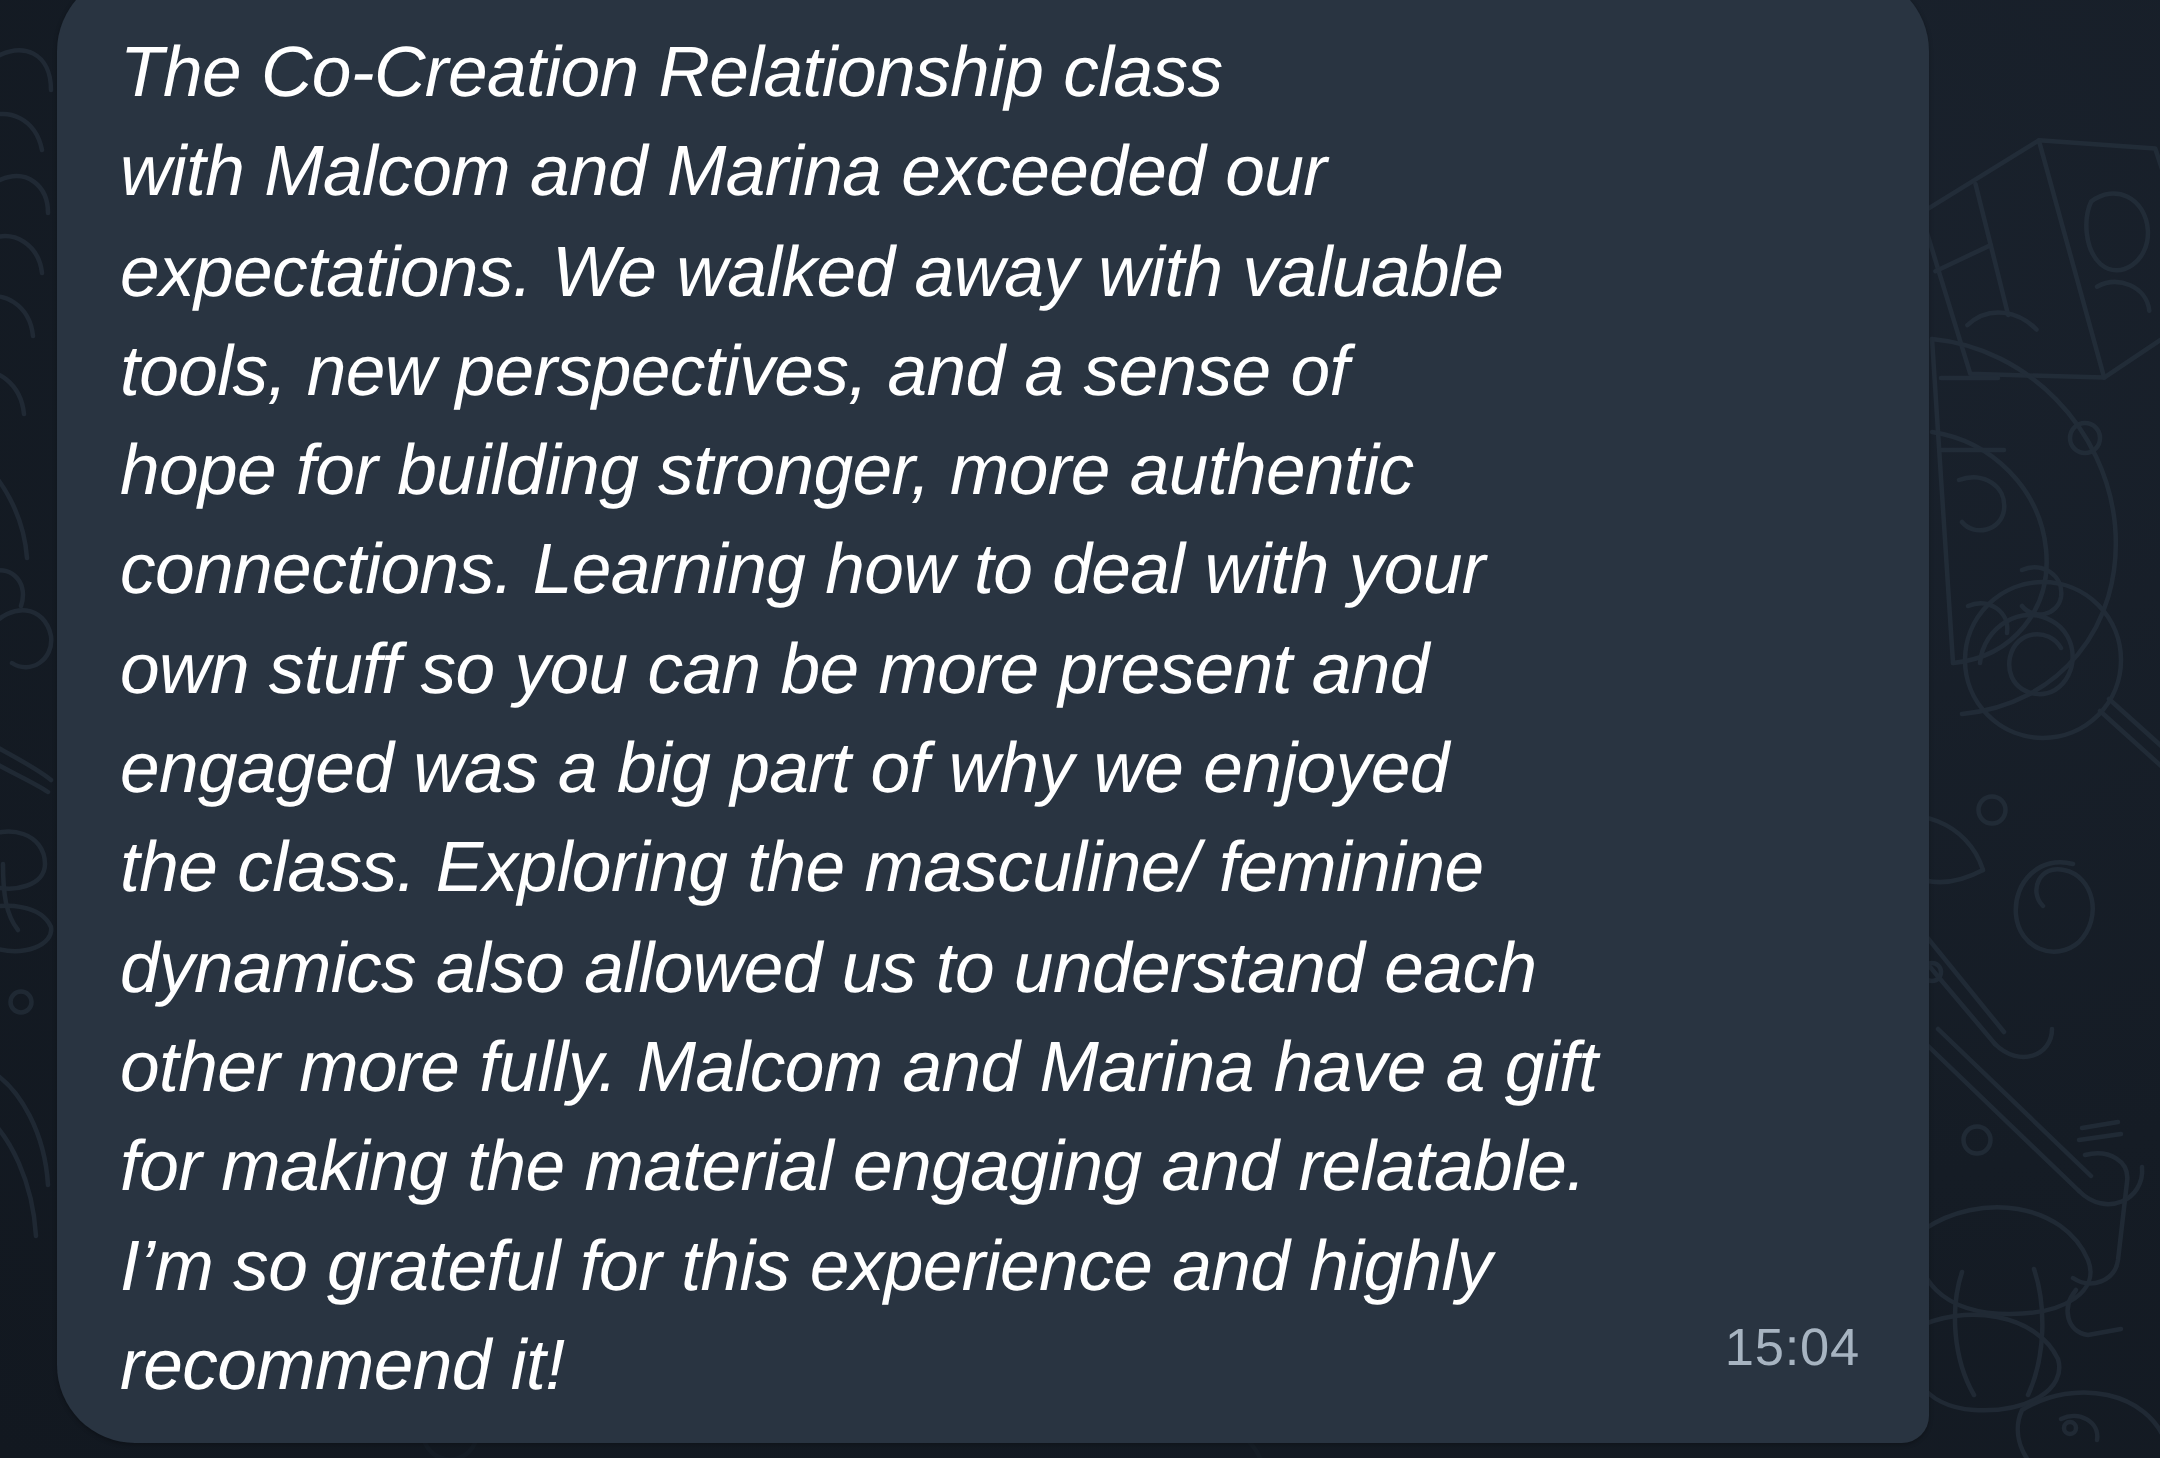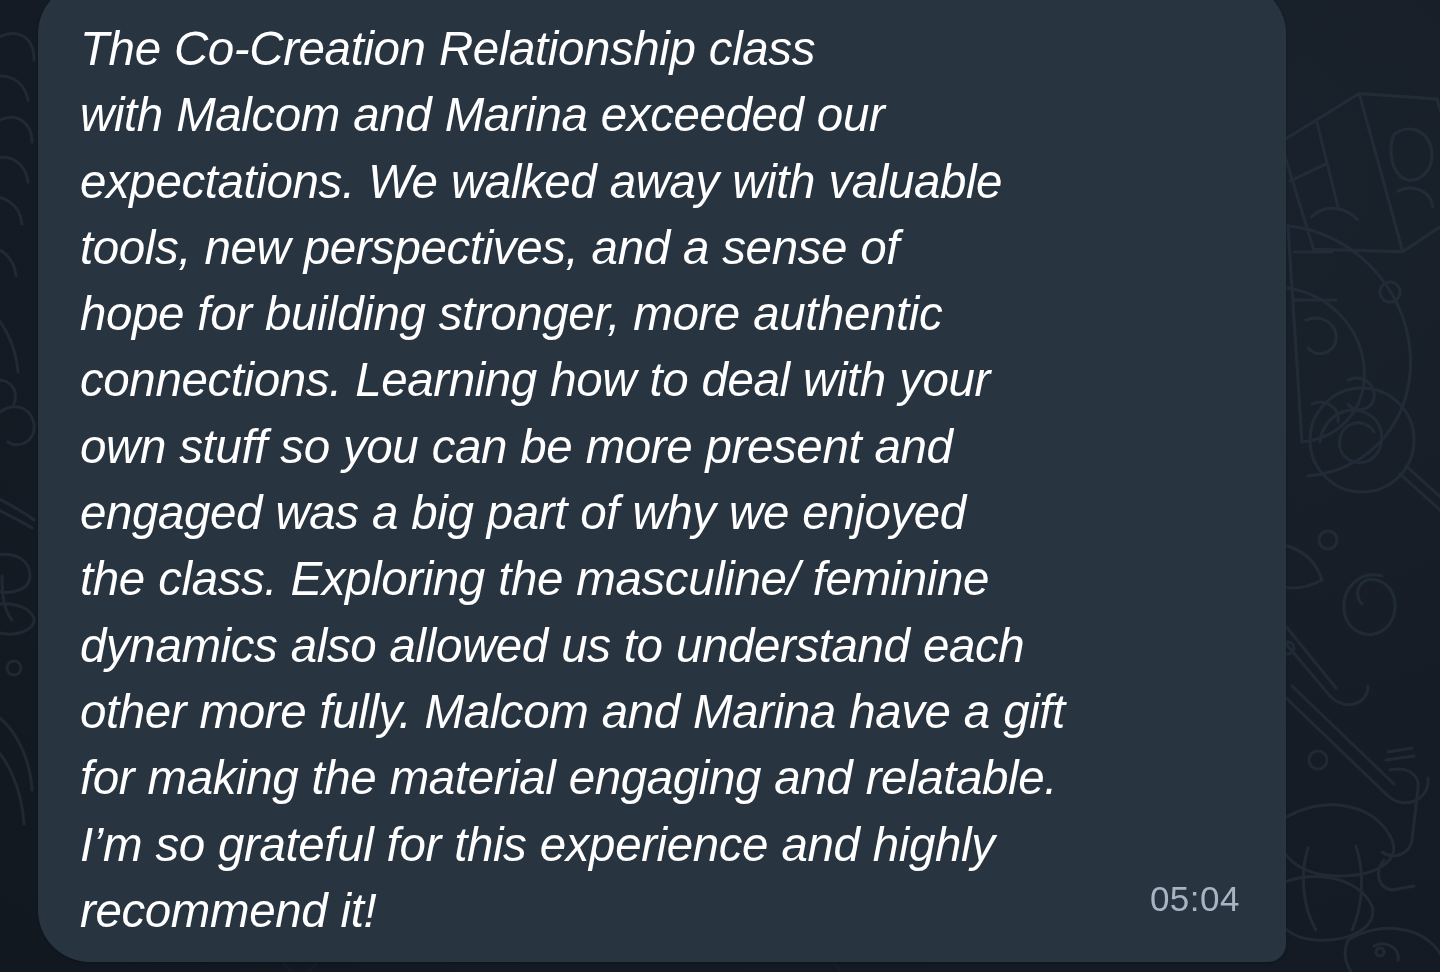--- a/index.html
+++ b/index.html
@@ -225,18 +225,18 @@
 connections. Learning how to deal with your
 own stuff so you can be more present and
 engaged was a big part of why we enjoyed
 the class. Exploring the masculine/ feminine
 dynamics also allowed us to understand each
 other more fully. Malcom and Marina have a gift
 for making the material engaging and relatable.
 I’m so grateful for this experience and highly
 recommend it!</p>
       <div id="message-meta">
-        <span id="message-time">05:04</span>
+        <span id="message-time">15:04</span>
       </div>
     </div>
   </div>
 
 </div>
 
 </body></html>

